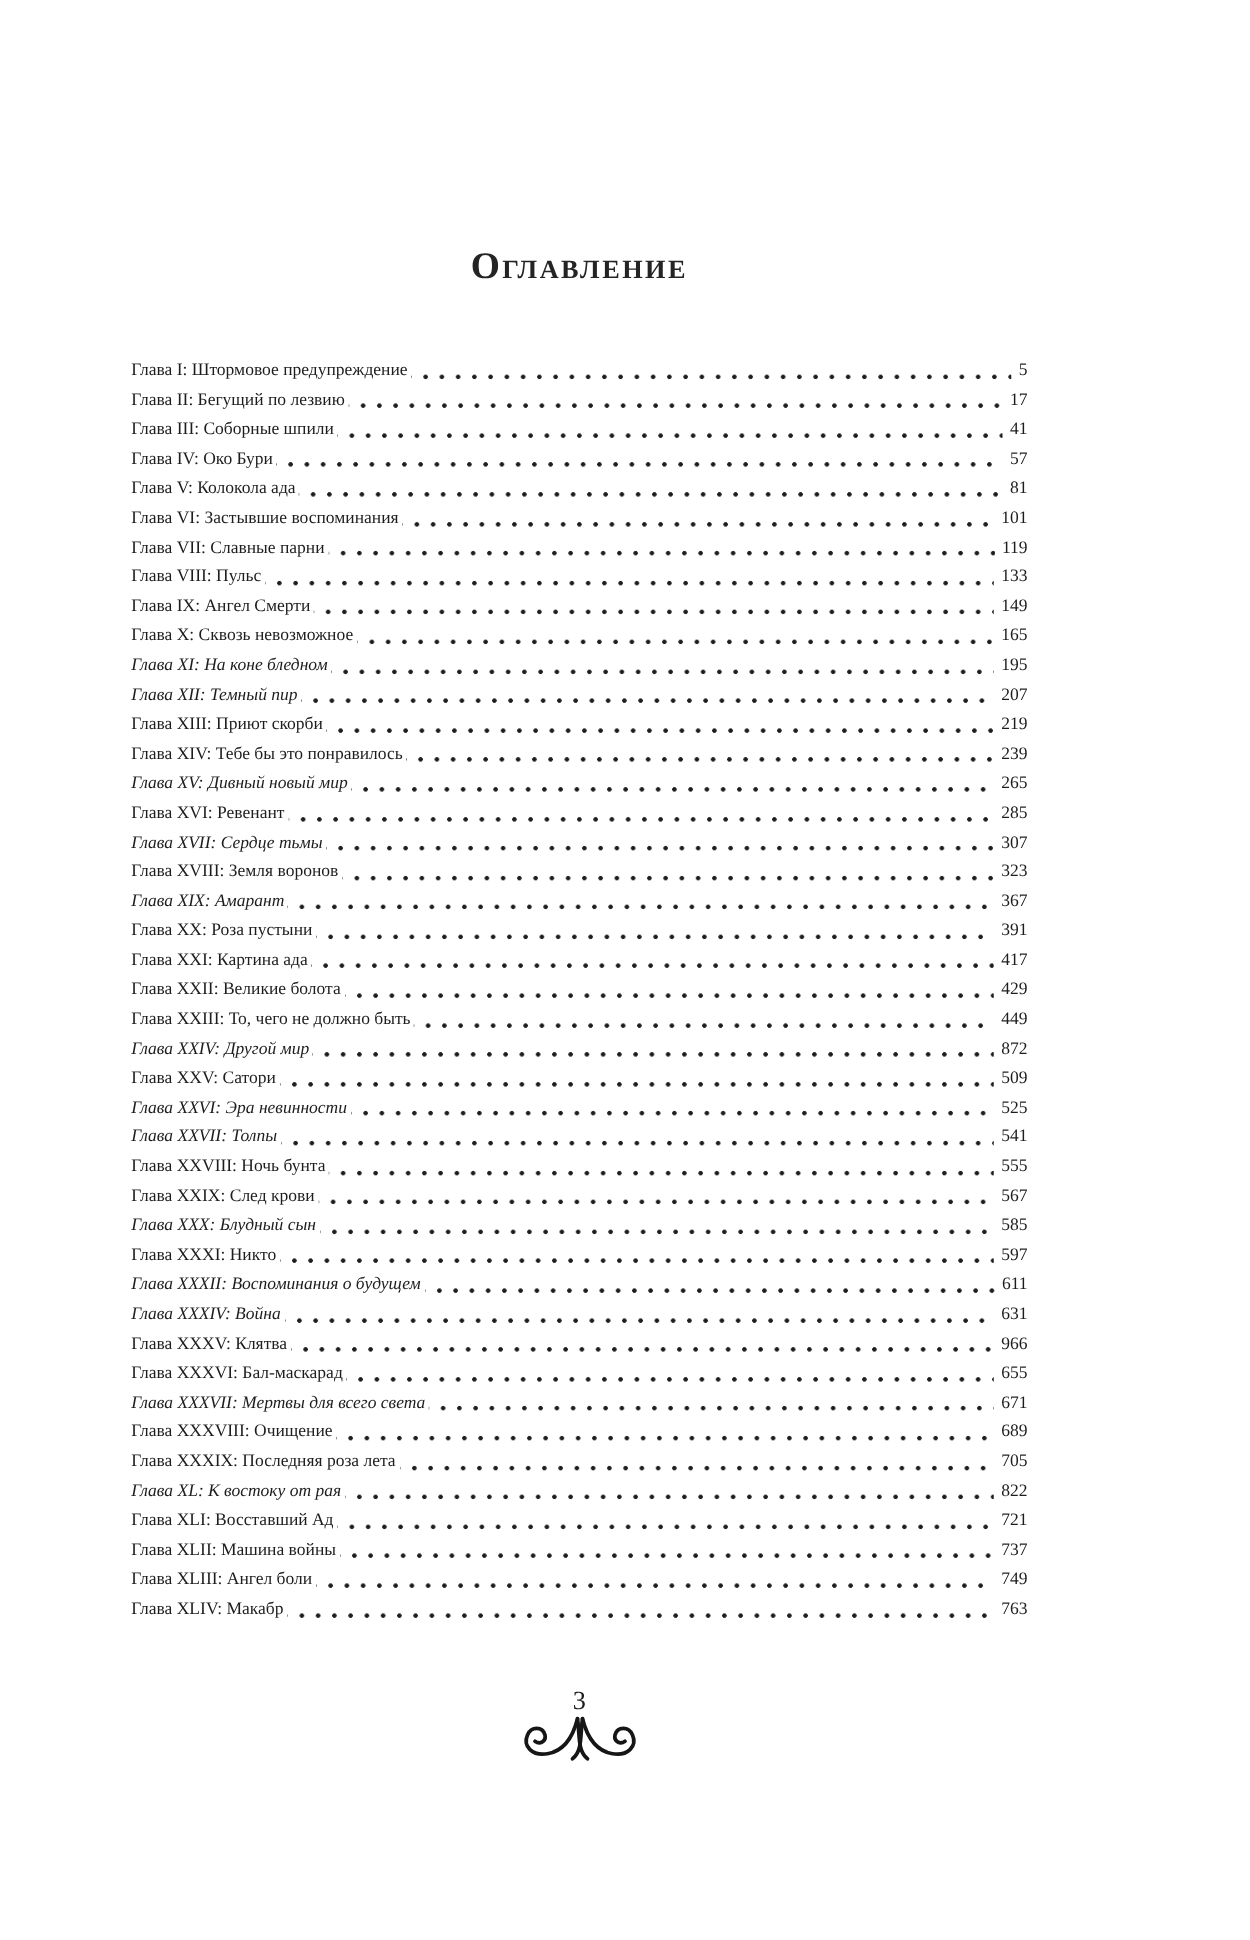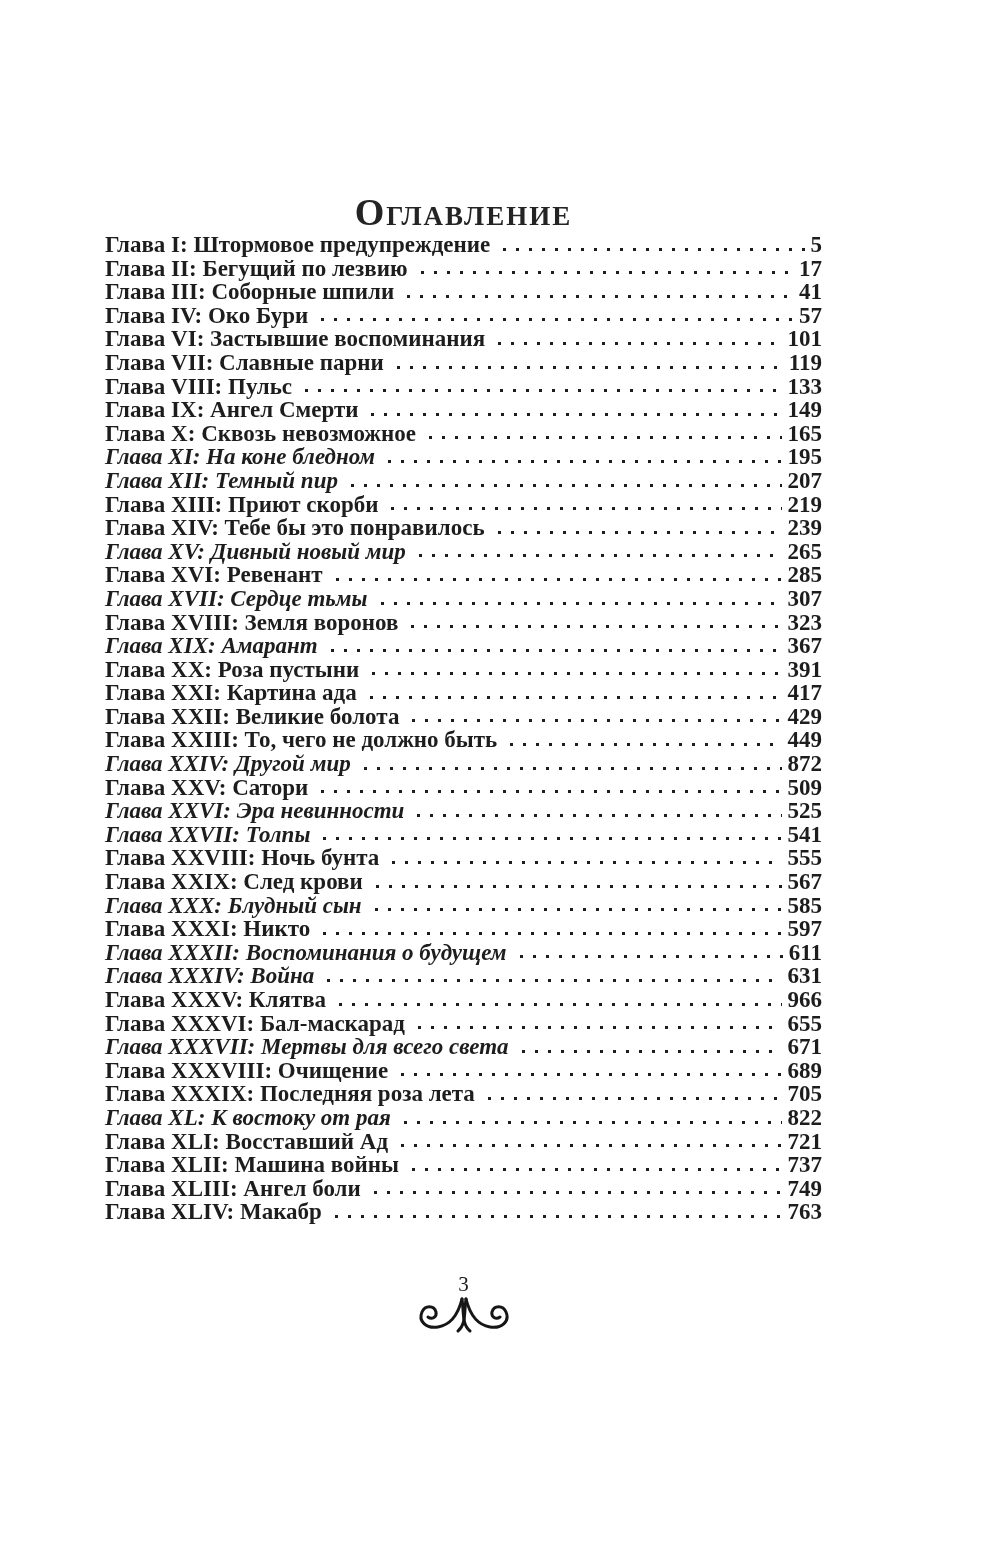--- a/index.html
+++ b/index.html
@@ -12,31 +12,31 @@
     color: #1d1d1d;
   }
   .book-page {
     width: 1000px;
     height: 1552px;
     background: #ffffff;
     padding: 192px 178px 0 105px;
   }
   .toc-title {
     text-align: center;
-    font-size: 38px;
+    font-size: 30px;
     line-height: 41px;
     font-weight: 700;
     font-variant: small-caps;
     letter-spacing: 2px;
     color: #242424;
+    margin-bottom: 52px;
   }
   .toc-list {
-    font-size: 23px;
+    font-size: 14px;
     line-height: 23.6px;
-    font-weight: bold;
   }
   .toc-row { display: flex; }
   .toc-row.italic .toc-label { font-style: italic; }
   .toc-label { white-space: nowrap; }
   .toc-dots {
     flex: 1;
     min-width: 14px;
     margin-left: 3px;
     margin-right: 6px;
     background-image: radial-gradient(circle, #1d1d1d 1.55px, transparent 1.95px);
@@ -82,20 +82,25 @@
     <span class="toc-label">Глава III: Соборные шпили</span>
     <span class="toc-dots"></span>
     <span class="toc-page">41</span>
   </div>
       <div class="toc-row">
     <span class="toc-label">Глава IV: Око Бури</span>
     <span class="toc-dots"></span>
     <span class="toc-page">57</span>
   </div>
       <div class="toc-row">
+    <span class="toc-label">Глава V: Колокола ада</span>
+    <span class="toc-dots"></span>
+    <span class="toc-page">81</span>
+  </div>
+      <div class="toc-row">
     <span class="toc-label">Глава VI: Застывшие воспоминания</span>
     <span class="toc-dots"></span>
     <span class="toc-page">101</span>
   </div>
       <div class="toc-row">
     <span class="toc-label">Глава VII: Славные парни</span>
     <span class="toc-dots"></span>
     <span class="toc-page">119</span>
   </div>
       <div class="toc-row">

